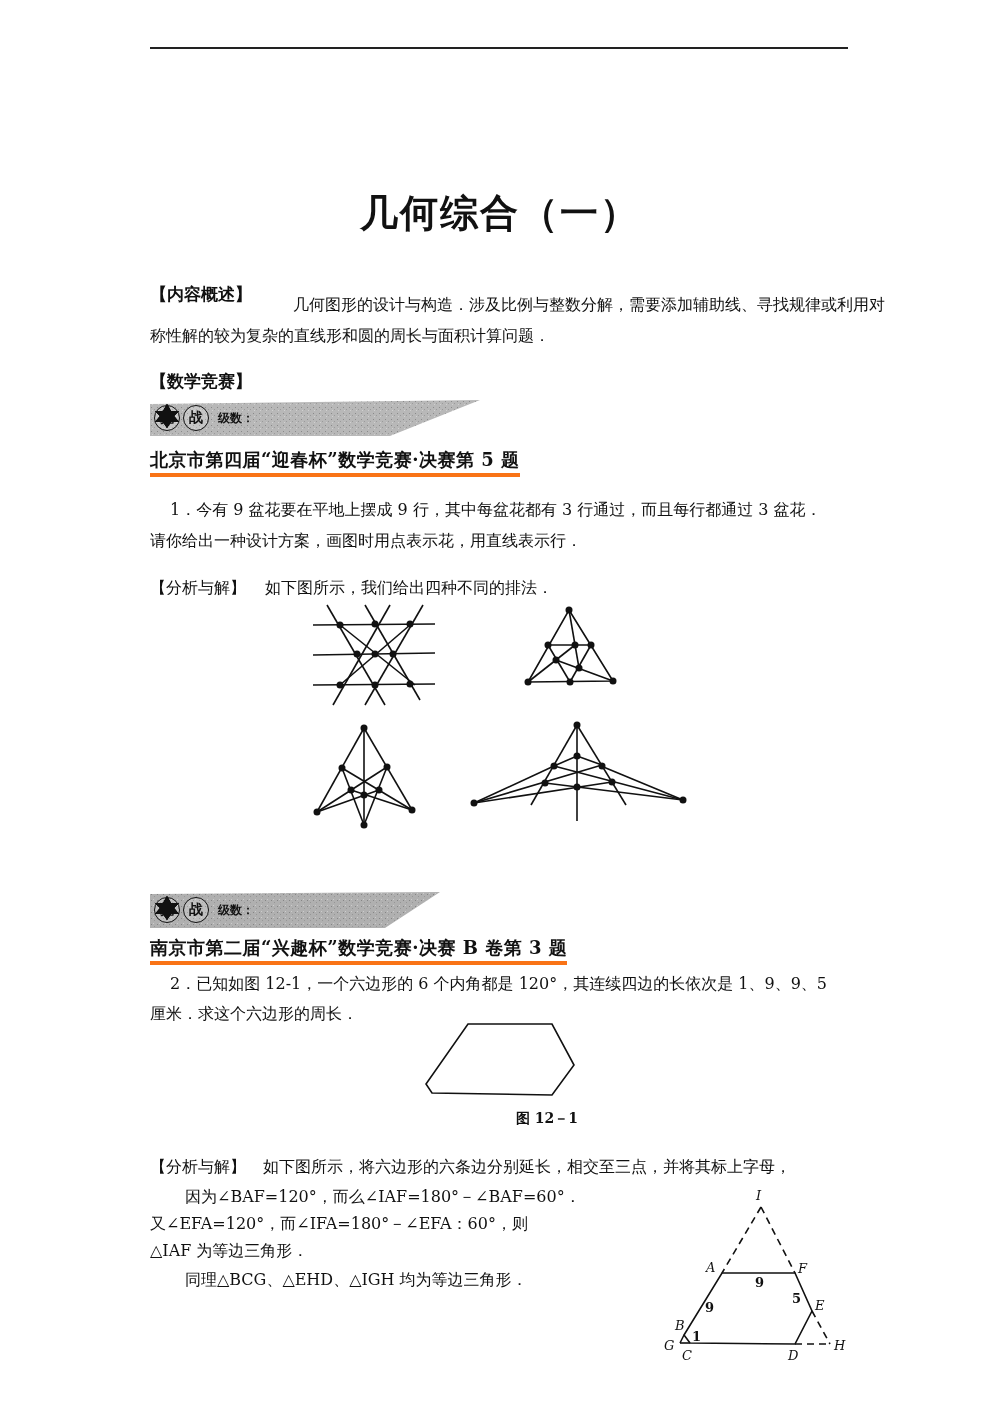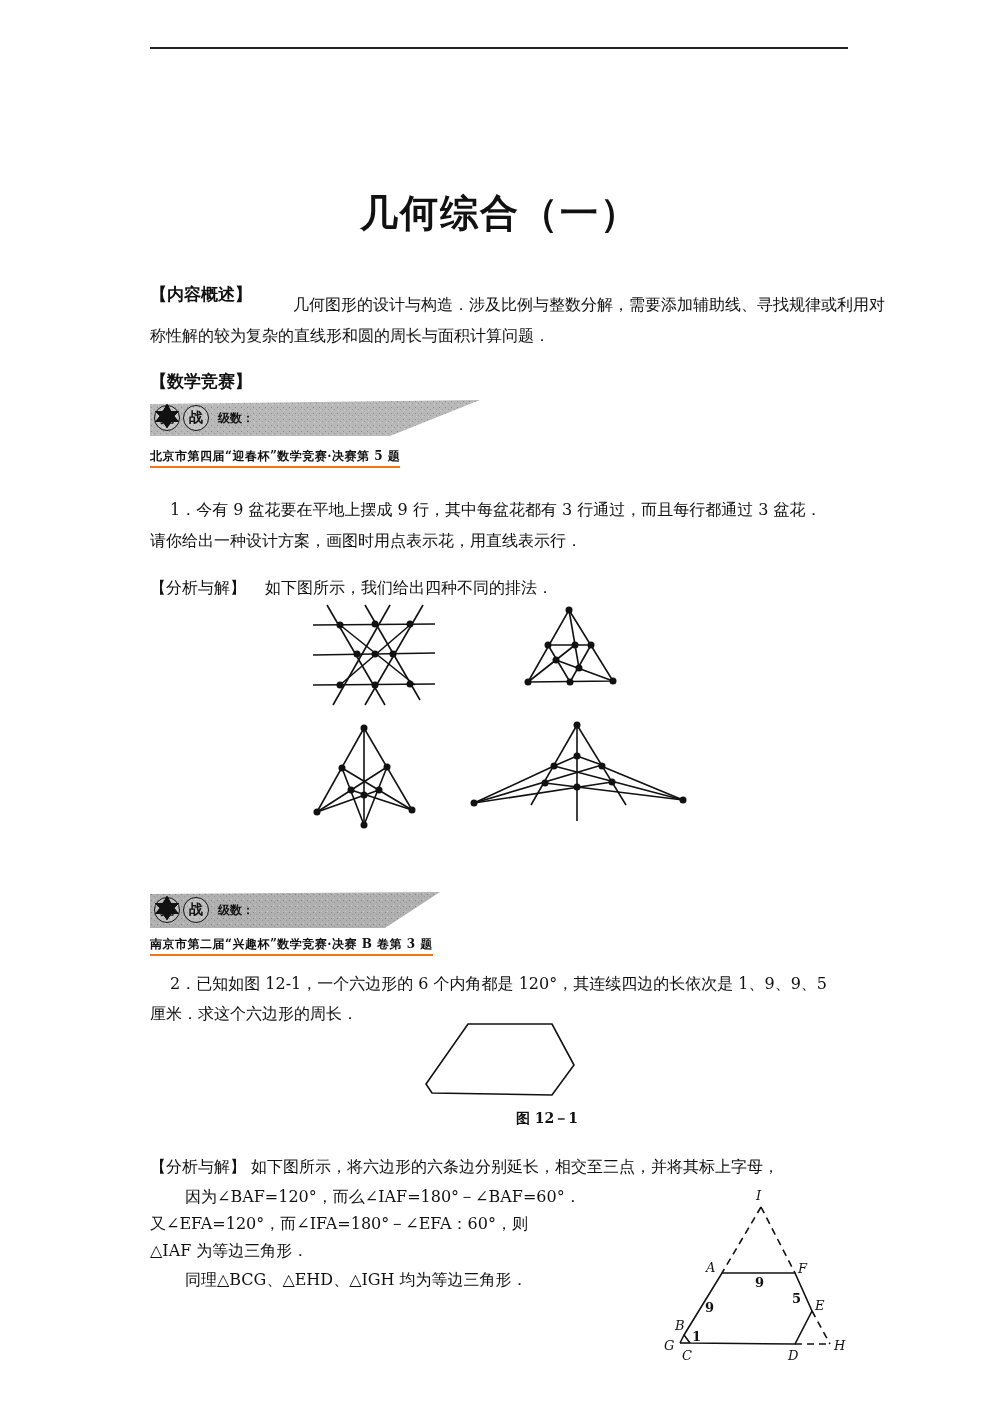--- a/index.html
+++ b/index.html
@@ -12,21 +12,21 @@
   .section-tag { font-family: "DejaVu Sans", sans-serif; font-size: 17px; font-weight: bold; color: #111; }
   .para { font-size: 16px; line-height: 28px; }
   .banner { left: 150px; width: 320px; height: 36px; }
   .banner svg { position: absolute; left: 0; top: 0; }
   .banner-inner { position: absolute; left: 4px; top: 3px; display: flex; align-items: center; height: 30px; }
   .circ { width: 24px; height: 24px; border: 1.5px solid #111; border-radius: 50%;
           font-size: 14px; display: inline-flex; align-items: center; justify-content: center;
           font-family: "DejaVu Sans", sans-serif; font-weight: bold; margin-right: 3px; background: rgba(255,255,255,0.2); }
   .level-label { font-family: "DejaVu Sans", sans-serif; font-weight: bold; font-size: 12px; margin-left: 6px; margin-right: 6px; text-align: center; }
   .star { width: 26px; height: 26px; margin-right: 5px; }
-  .source { left: 150px; font-size: 12px; font-weight: bold; border-bottom: 2px solid #f97316; padding-bottom: 1px; letter-spacing: 0.5px; }
+  .source { left: 150px; font-size: 18px; font-weight: bold; border-bottom: 4px solid #f97316; padding-bottom: 1px; letter-spacing: 0.5px; }
   .analysis-tag { font-weight: normal; font-family: "DejaVu Sans", sans-serif; font-size: 16px; }
   .fig-caption { font-size: 14px; font-weight: bold; margin-left: 44px; }
   svg text { font-family: "DejaVu Serif", serif; }
 </style>
 </head>
 <body>
 
 <div class="abs top-rule"></div>
 
 <div class="abs title">几何综合（一）</div>
@@ -212,21 +212,21 @@
 <div class="abs para" style="left:170px; top:970px; width:700px;">2．已知如图 12-1，一个六边形的 6 个内角都是 120°，其连续四边的长依次是 1、9、9、5</div>
 <div class="abs para" style="left:150px; top:1000px; width:700px;">厘米．求这个六边形的周长．</div>
 
 <svg class="abs" style="left:420px; top:1015px;" width="170" height="90">
   <polygon points="48,9 132,9 154,50 132,80 12,78 6,69" fill="none" stroke="#111" stroke-width="1.6"></polygon>
 </svg>
 <div class="abs fig-caption" style="left:472px; top:1110px;">图 12－1</div>
 
 <div class="abs" style="left:150px; top:1157px; font-size:16px; width:720px;">
   <span class="analysis-tag">【分析与解】</span>
-  <span style="">如下图所示，将六边形的六条边分别延长，相交至三点，并将其标上字母，</span>
+  <span style="margin-left:12px;">如下图所示，将六边形的六条边分别延长，相交至三点，并将其标上字母，</span>
 </div>
 <div class="abs para" style="left:185px; top:1183px;">因为∠BAF=120°，而么∠IAF=180°－∠BAF=60°．</div>
 <div class="abs para" style="left:150px; top:1210px;">又∠EFA=120°，而∠IFA=180°－∠EFA：60°，则</div>
 <div class="abs para" style="left:150px; top:1237px;text-align:center;">△IAF 为等边三角形．</div>
 <div class="abs para" style="left:185px; top:1266px;">同理△BCG、△EHD、△IGH 均为等边三角形．</div>
 
 <svg class="abs" style="left:650px; top:1180px;" width="210" height="180">
   <g stroke="#111" stroke-width="1.6" fill="none">
 
     <line x1="111" y1="27" x2="72" y2="93" stroke-dasharray="7,5"></line>

